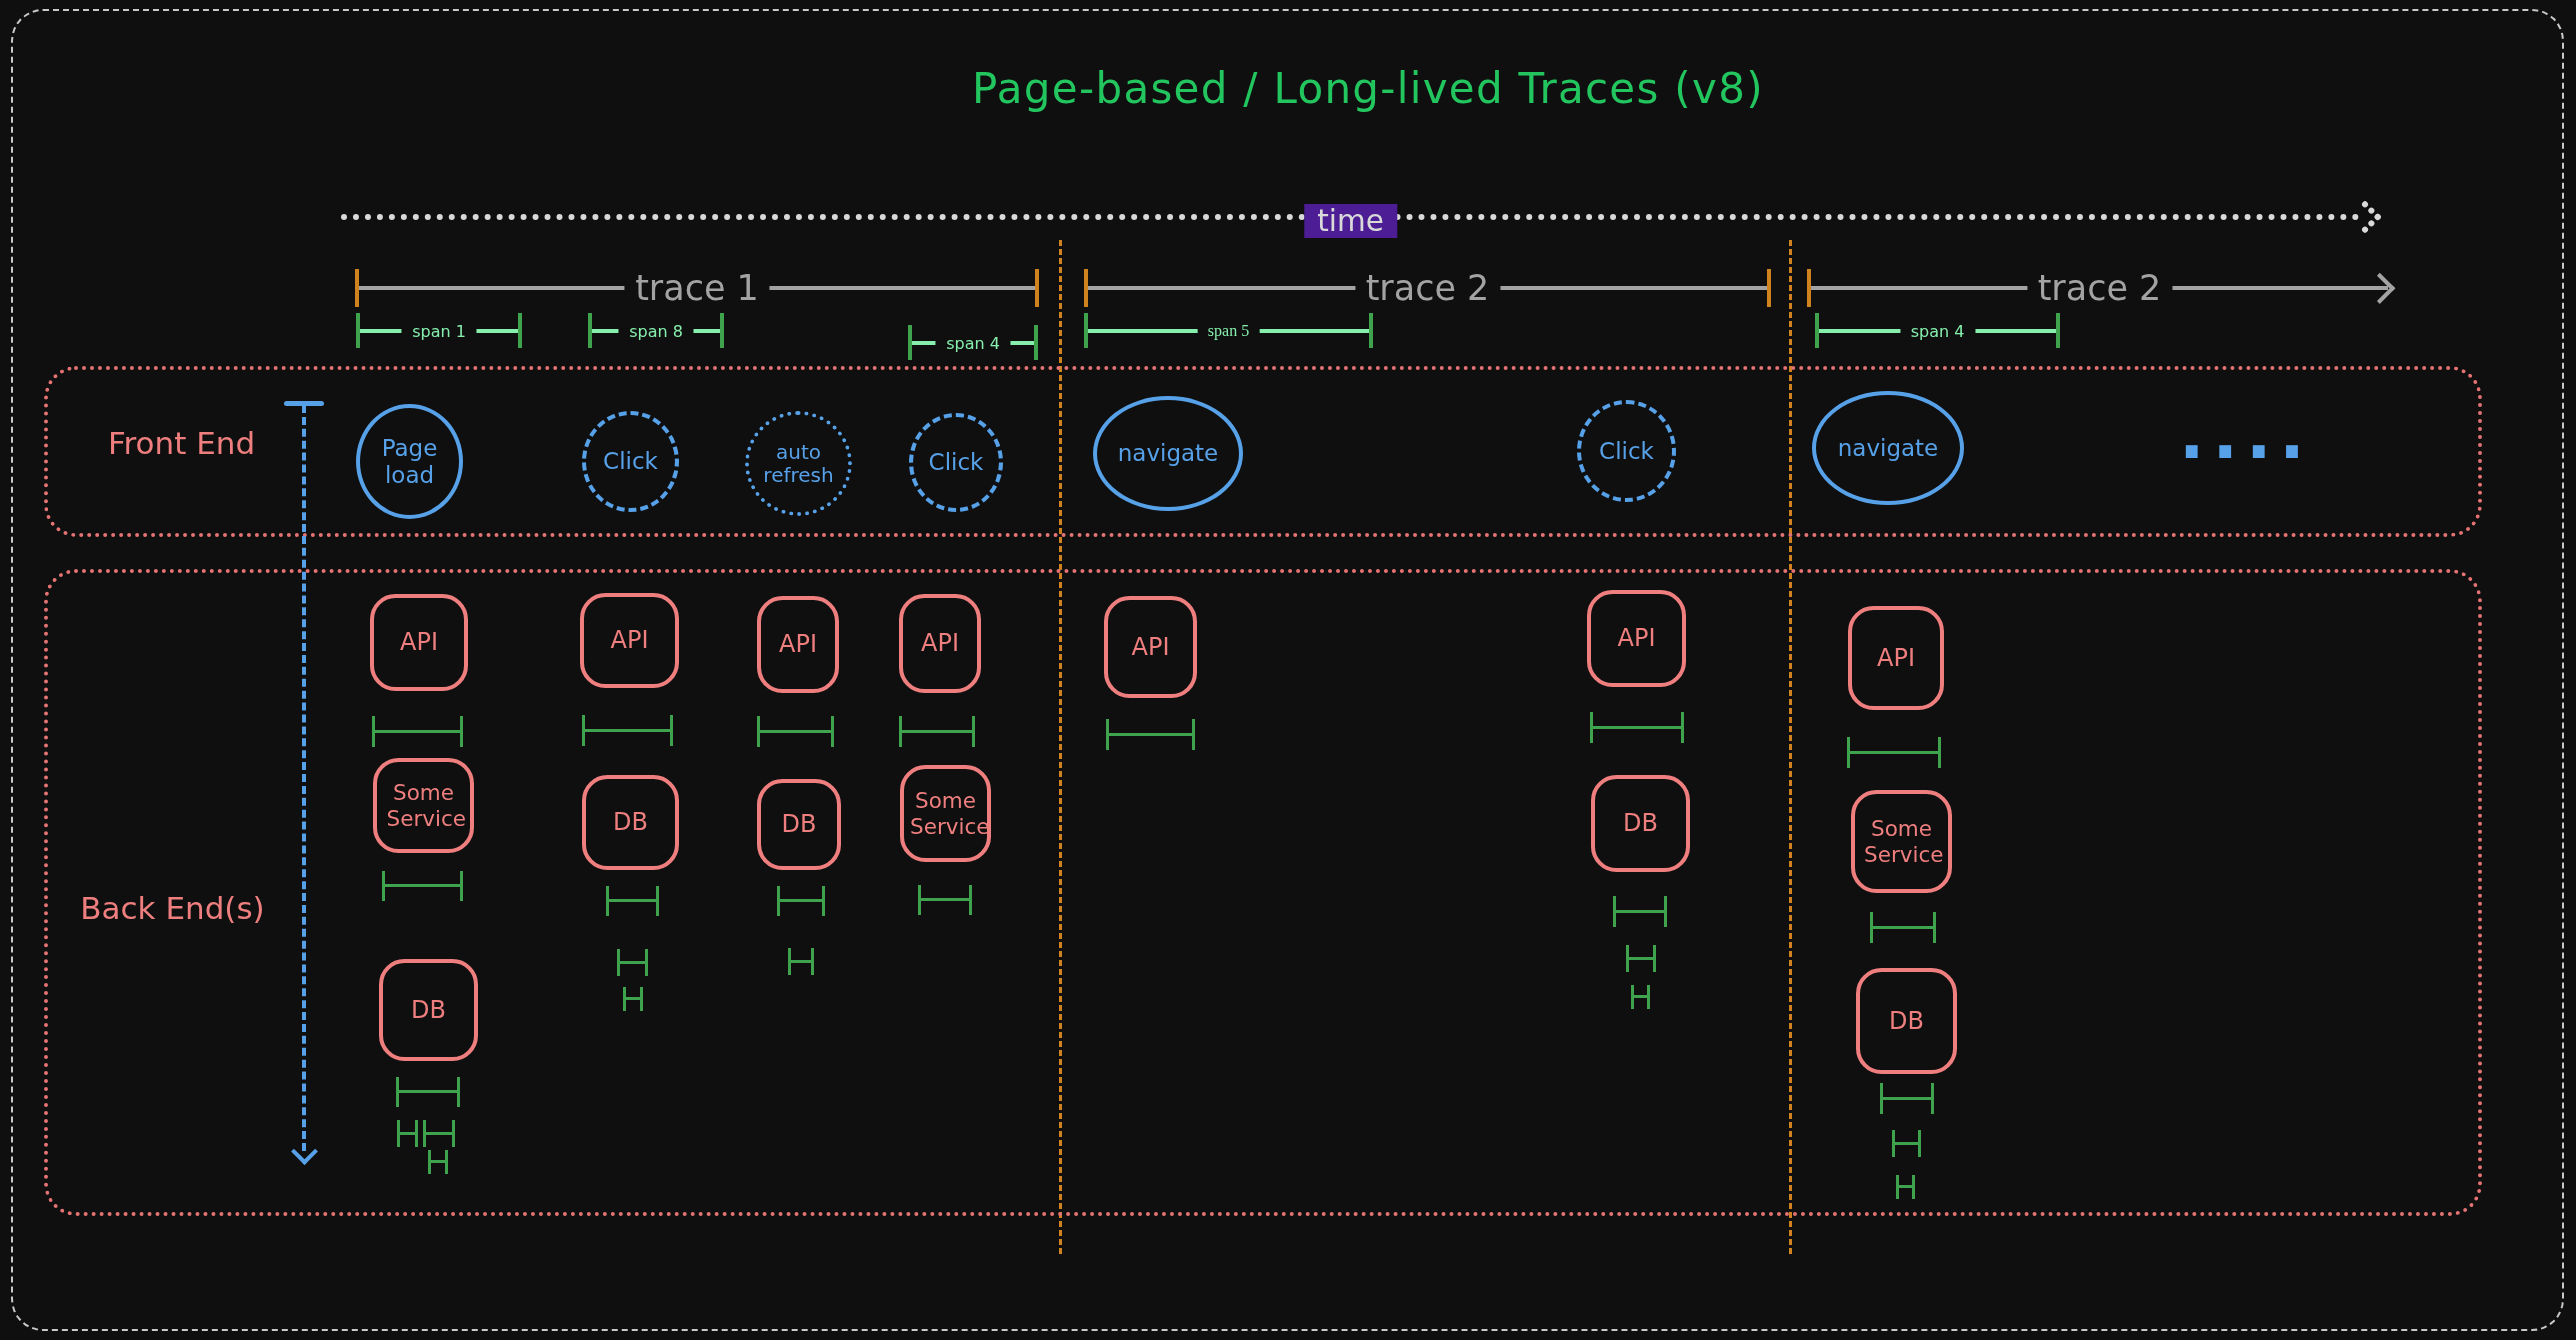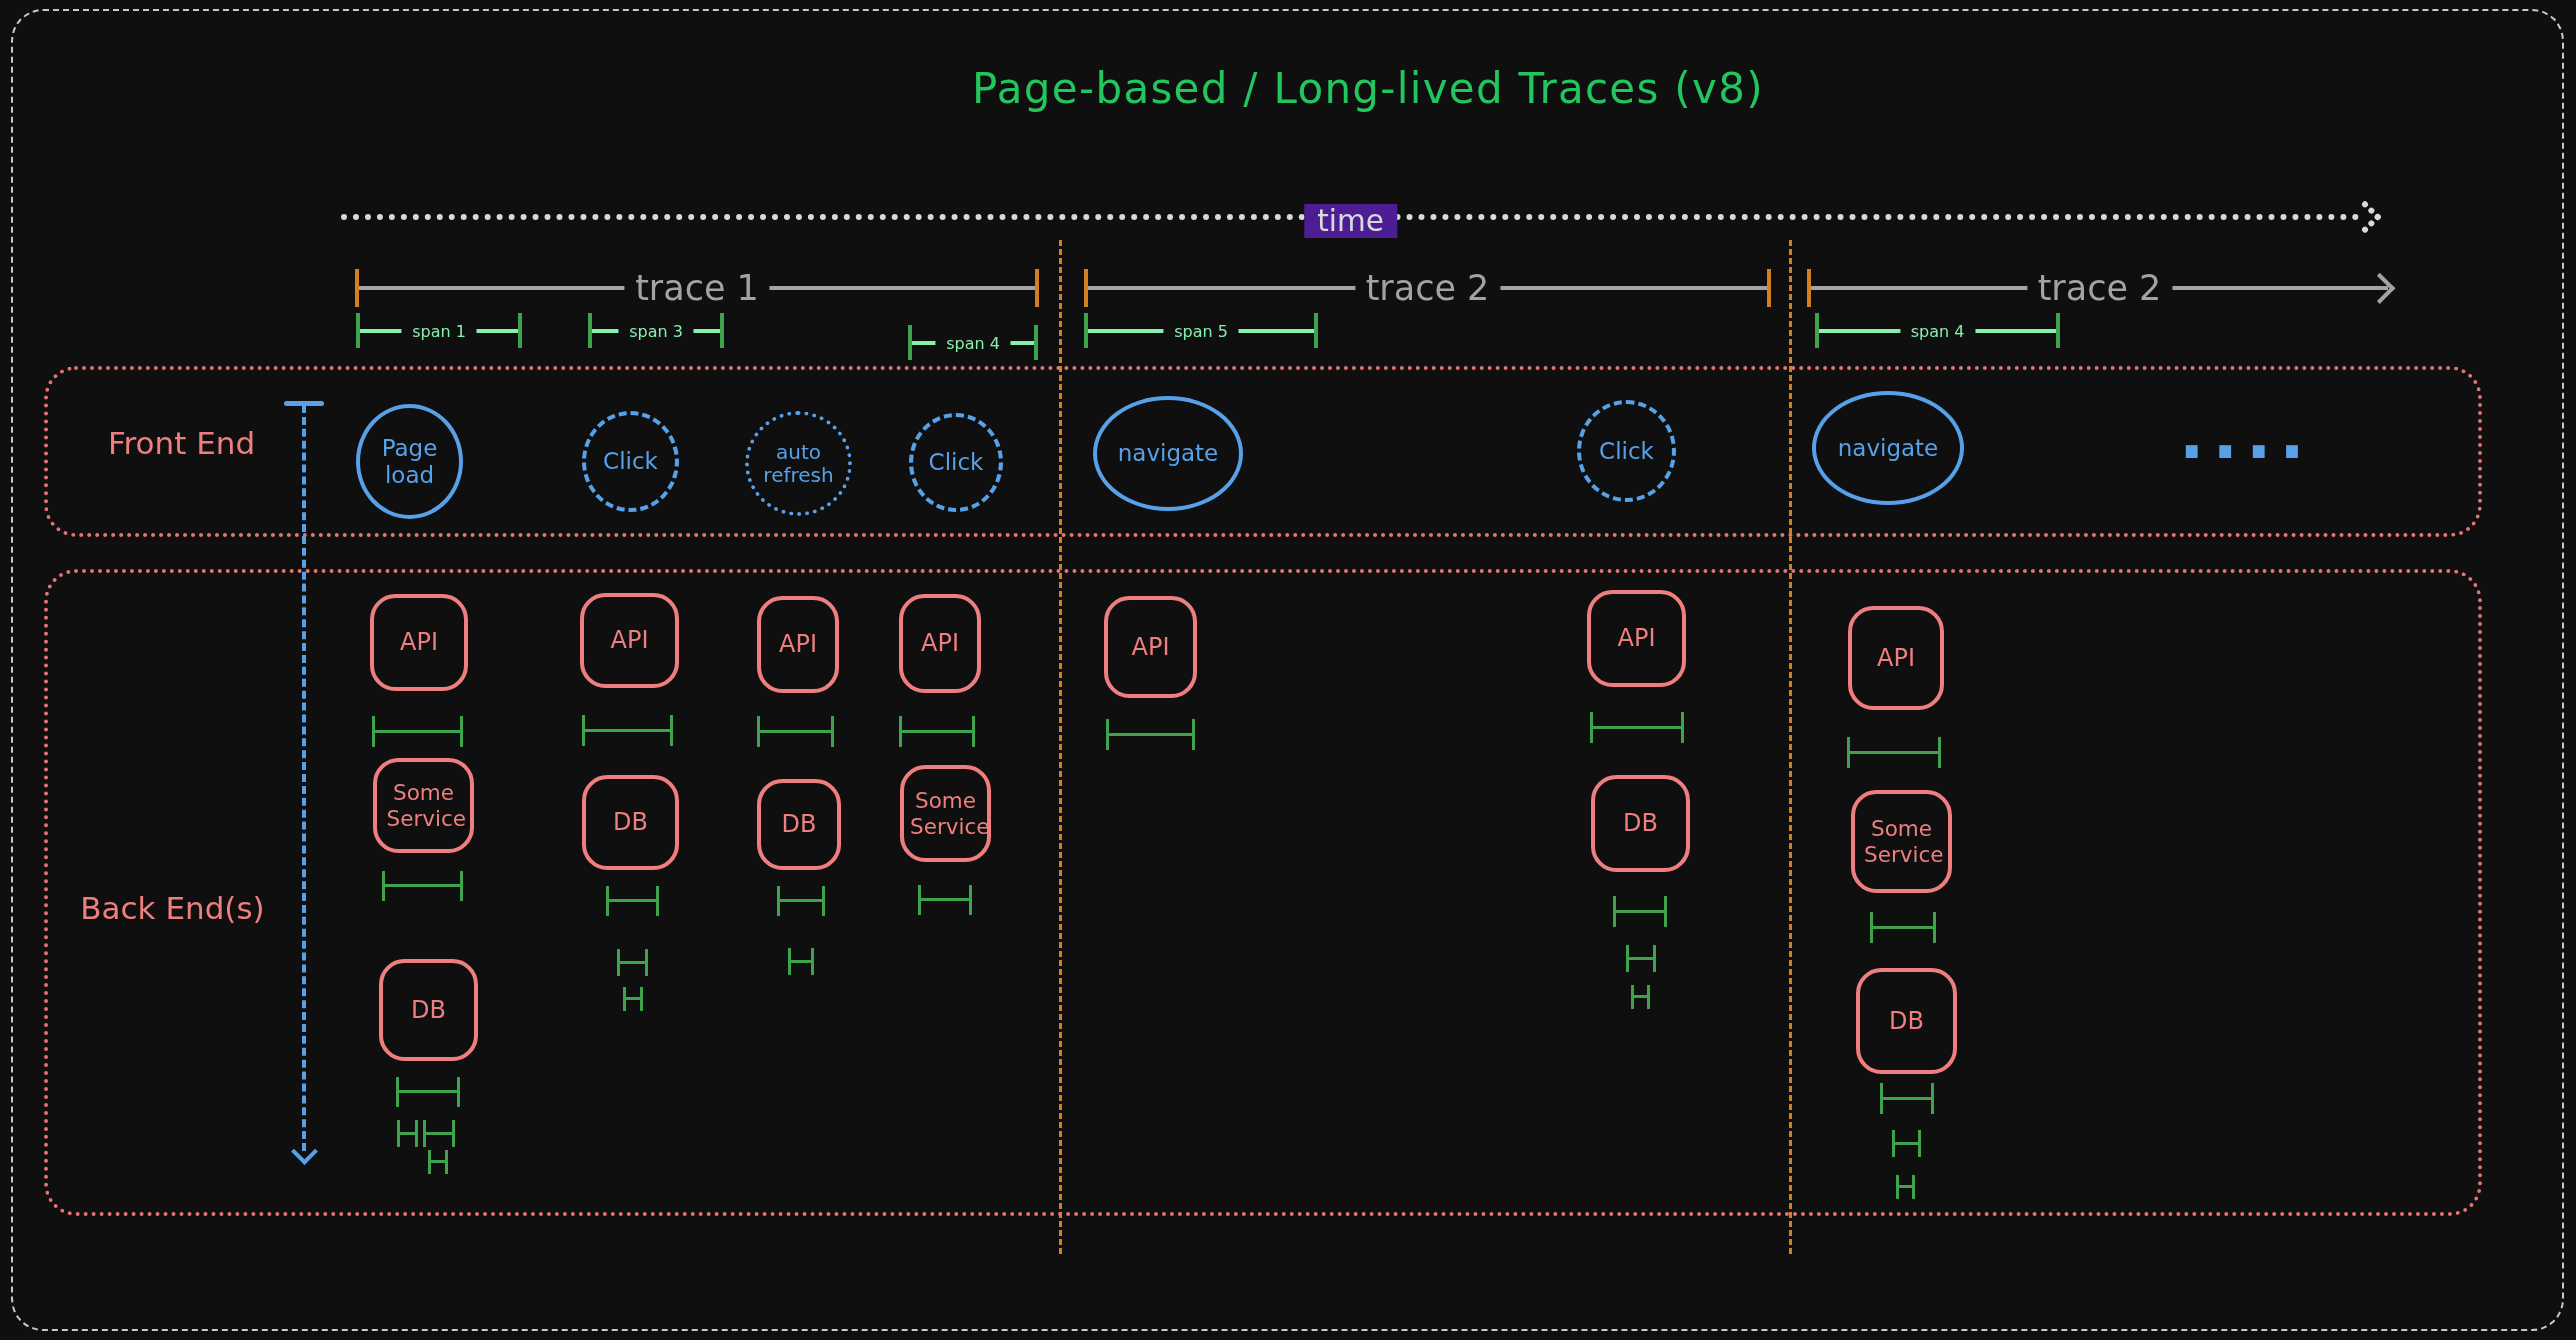--- a/index.html
+++ b/index.html
@@ -89,26 +89,26 @@
     <span>trace 2</span>
   </div>
   <div class="measure orange arrow-right" style="left:1807px;top:269px;width:581px;height:38px;">
     <span>trace 2</span>
   </div>
 
   <div class="measure green" style="left:356px;top:313px;width:166px;height:35px;">
     <span>span 1</span>
   </div>
   <div class="measure green" style="left:588px;top:313px;width:136px;height:35px;">
-    <span>span 3</span>
+    <span>span 8</span>
   </div>
   <div class="measure green" style="left:908px;top:325px;width:130px;height:35px;">
     <span>span 4</span>
   </div>
-  <div class="measure green" style="left:1084px;top:313px;width:234px;height:35px;">
+  <div class="measure green" style="left:1084px;top:313px;width:289px;height:35px;font-family:Liberation Serif, serif;">
     <span>span 5</span>
   </div>
   <div class="measure green" style="left:1815px;top:313px;width:245px;height:35px;">
     <span>span 4</span>
   </div>
 
   <div class="divider" style="left:1059px;"></div>
   <div class="divider" style="left:1789px;"></div>
 
   <div class="lane" style="left:44px;top:366px;width:2438px;height:171px;"></div>

